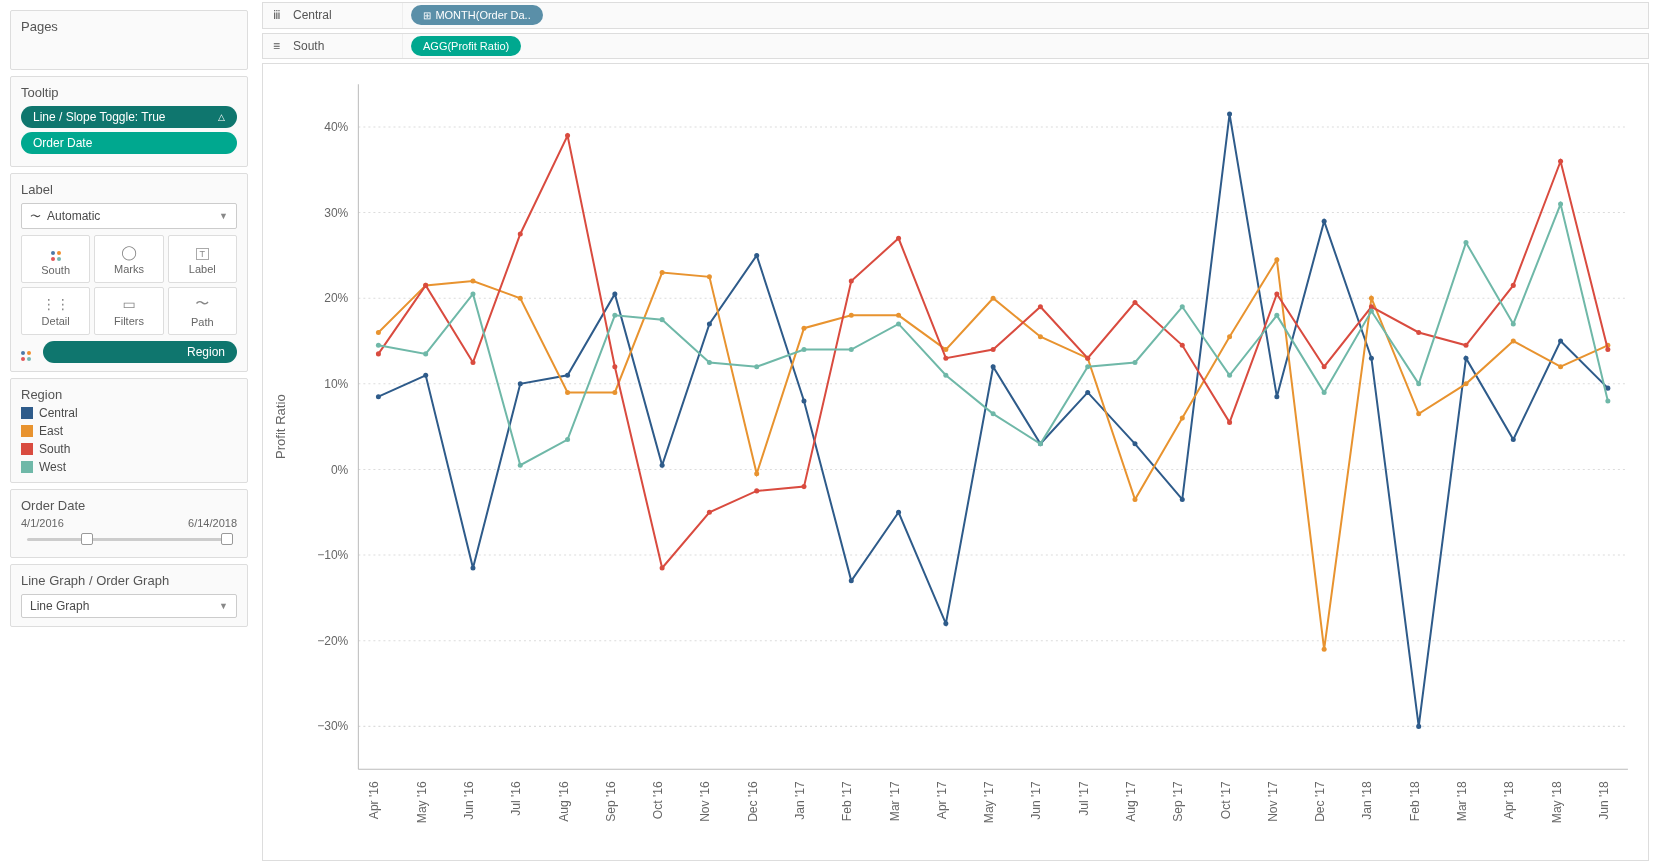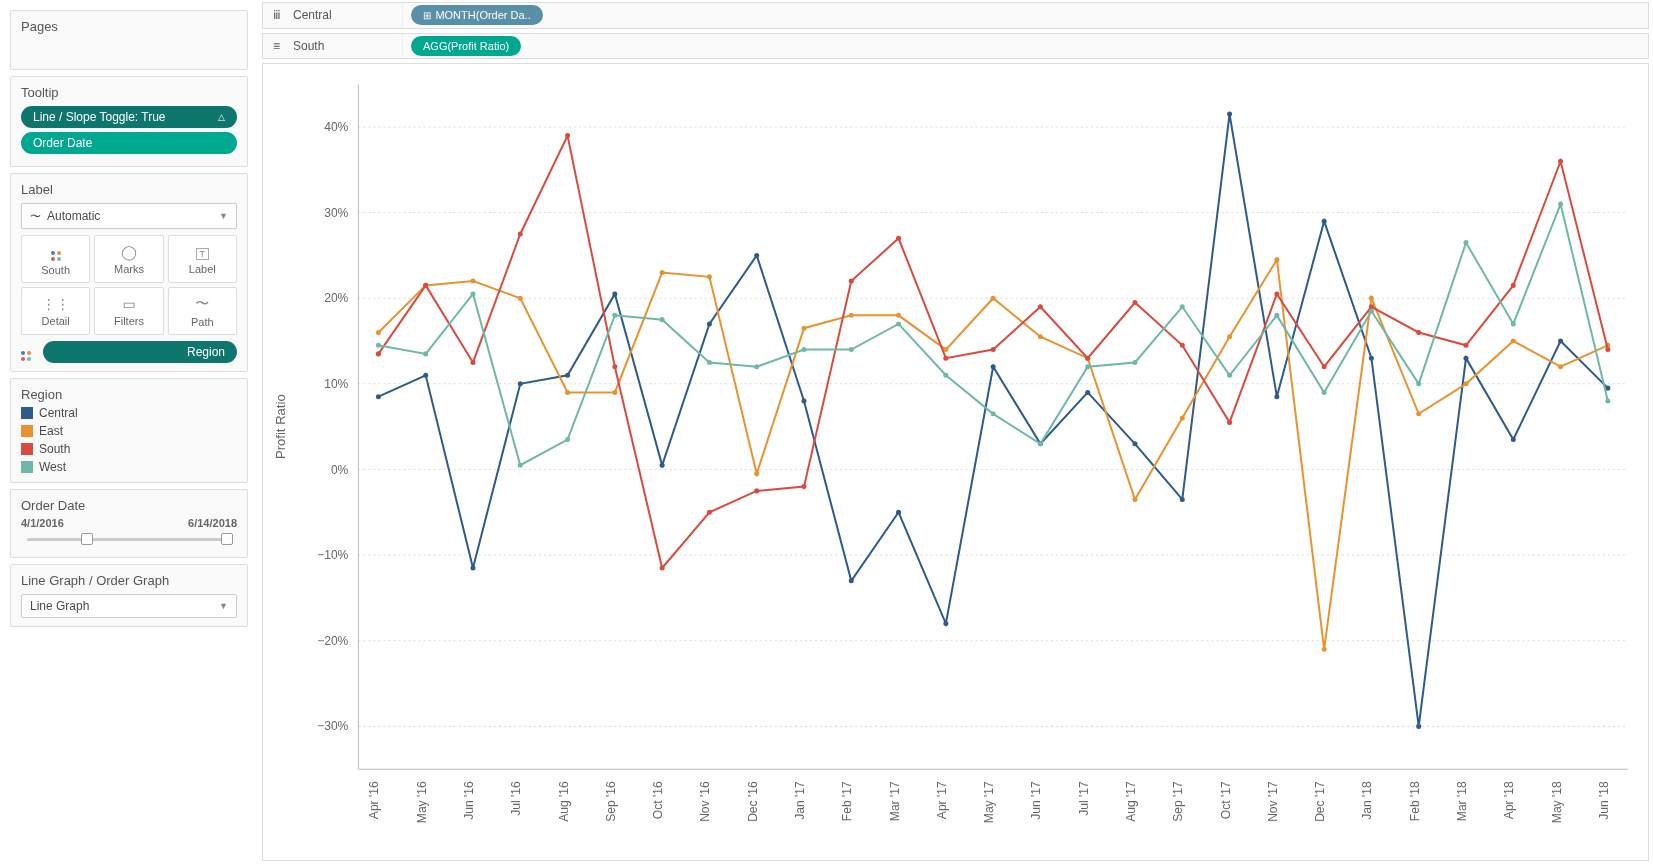--- a/index.html
+++ b/index.html
@@ -17,21 +17,21 @@
 .marks-grid { display: grid; grid-template-columns: repeat(3, 1fr); gap: 4px; margin-bottom: 6px; }
 .mark-btn { border: 1px solid #ddd; background: #fff; border-radius: 2px; height: 48px; display: flex; flex-direction: column; align-items: center; justify-content: center; gap: 3px; color: #666; font-size: 11px; cursor: pointer; }
 .mark-btn .ico { font-size: 14px; color: #888; }
 .color-dots { display: inline-grid; grid-template-columns: repeat(2, 4px); gap: 2px; }
 .color-dots span { width: 4px; height: 4px; border-radius: 50%; }
 .region-pill-row { display: flex; align-items: center; gap: 6px; }
 .region-pill-row .cd { width: 16px; }
 .legend-list { display: flex; flex-direction: column; gap: 4px; margin-top: 4px; }
 .legend-item { display: flex; align-items: center; gap: 6px; font-size: 12px; }
 .legend-sw { width: 12px; height: 12px; }
-.date-labels { display: flex; justify-content: space-between; font-size: 11px; color: #666; margin-top: 4px; font-weight: bold; }
+.date-labels { display: flex; justify-content: space-between; font-size: 11px; color: #666; margin-top: 4px; }
 .slider { position: relative; height: 18px; margin-top: 2px; }
 .slider-track { position: absolute; left: 6px; right: 6px; top: 7px; height: 3px; background: #ccc; border-radius: 2px; }
 .slider-handle { position: absolute; top: 2px; width: 12px; height: 12px; background: #fff; border: 1px solid #999; border-radius: 2px; }
 .dropdown { display: flex; align-items: center; border: 1px solid #ccc; background: #fff; height: 24px; padding: 0 8px; margin-top: 6px; border-radius: 2px; }
 .dropdown .chev { margin-left: auto; font-size: 9px; color: #888; }
 .main { flex: 1; display: flex; flex-direction: column; }
 .shelf-row { display: flex; align-items: center; border: 1px solid #ddd; height: 30px; margin: 2px 4px; background: #fafafa; }
 .shelf-label { width: 140px; display: flex; align-items: center; gap: 8px; padding: 0 10px; color: #555; border-right: 1px solid #eee; height: 100%; }
 .shelf-content { padding: 0 8px; display: flex; align-items: center; }
 .shelf-pill { display: inline-flex; align-items: center; height: 20px; border-radius: 10px; padding: 0 12px; color: #fff; font-size: 11px; }

